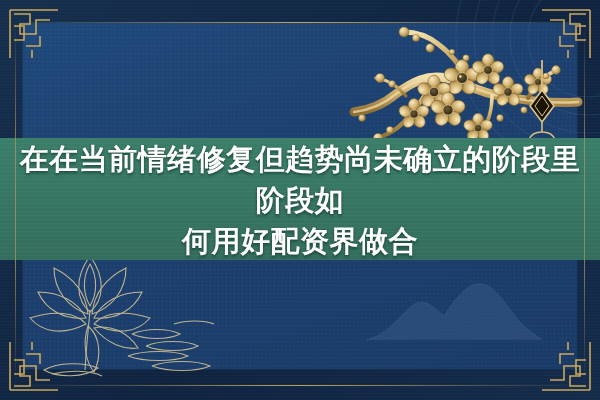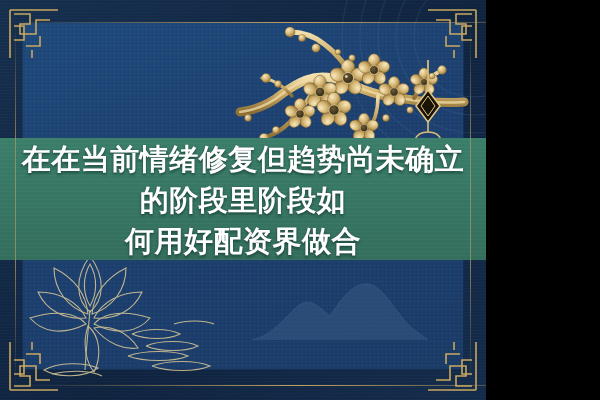--- a/index.html
+++ b/index.html
@@ -3,21 +3,21 @@
 <meta charset="utf-8">
 <title>Chinese Style Title Card</title>
 <style>
   html, body {
     margin: 0;
     padding: 0;
     background: #000;
   }
   #card {
     position: relative;
-    width: 486px;
+    width: 600px;
     height: 400px;
     overflow: hidden;
     background: #be185d;
     font-family: "Liberation Sans", "DejaVu Sans", sans-serif;
   }
 
   
   .outer-frame {
     position: absolute;
     inset: 0;

